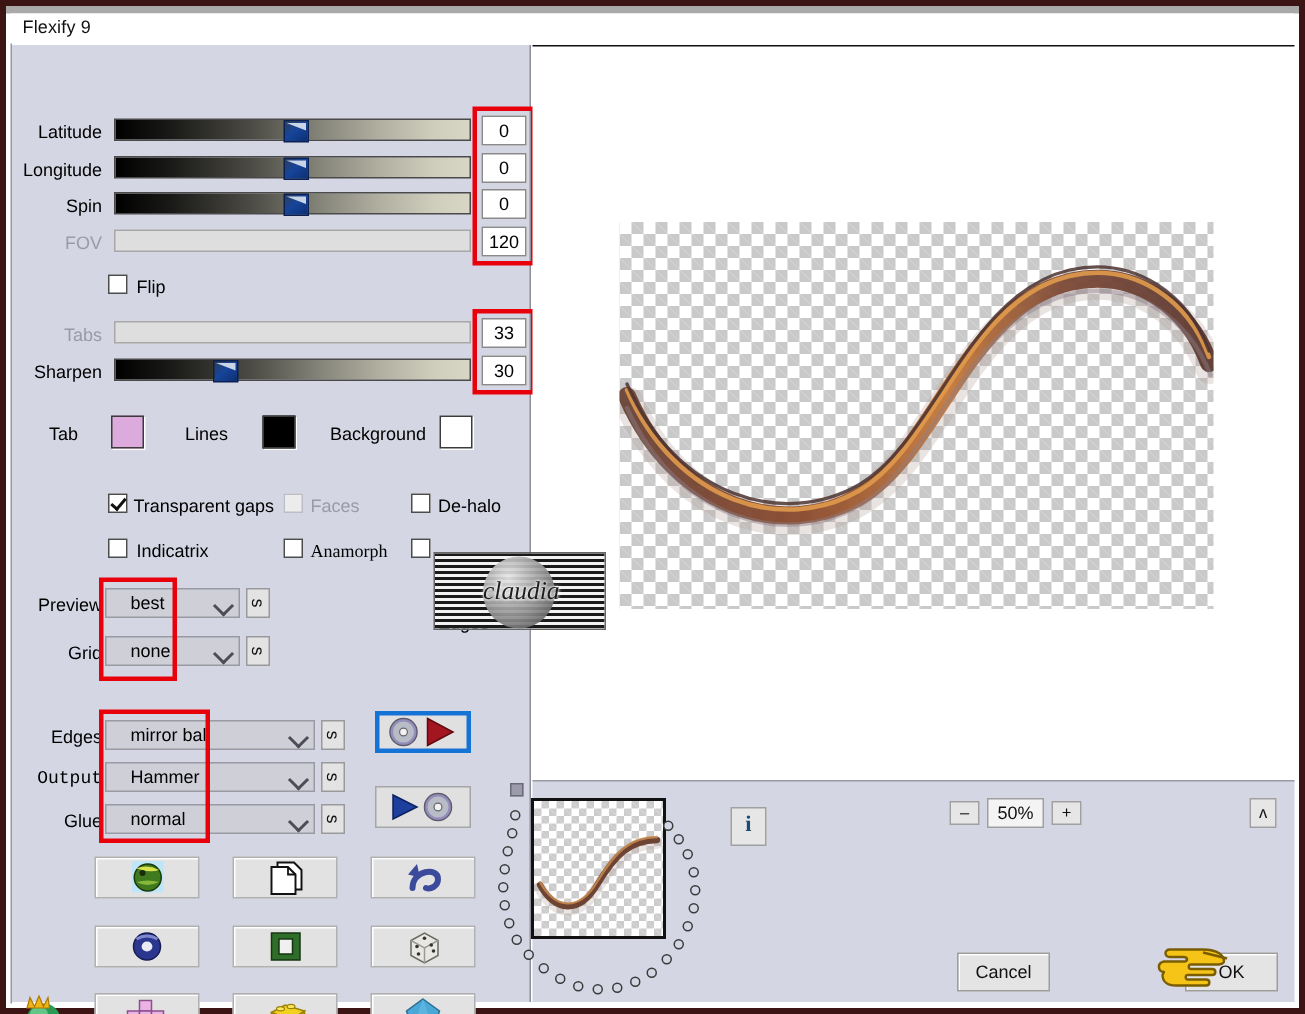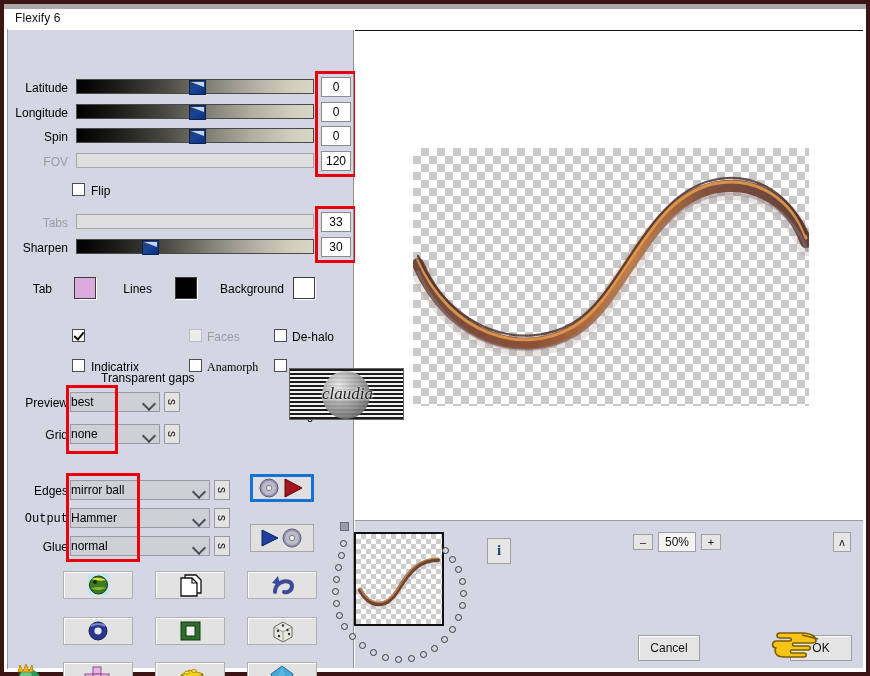--- a/index.html
+++ b/index.html
@@ -47,21 +47,21 @@
   .cbx.dim{border-color:#bdbdc8;background:#ececed;}
   .cbx.checked:after{content:"";position:absolute;left:3px;top:0px;width:4px;height:8px;
     border:solid #111;border-width:0 2px 2px 0;transform:rotate(40deg);}
   .cbl{position:absolute;font-size:12px;}
   .cbl.dim{color:#9b9ba8;}
 
   .swatch{position:absolute;width:22px;height:22px;border:1px solid #3b3b3b;box-sizing:border-box;
     box-shadow:1px 1px 0 #ffffff;}
 
   .combo{position:absolute;height:20px;background:#cfcfd8;border:1px solid #9a9aa5;box-sizing:border-box;
-    font-size:12px;line-height:18px;padding-left:0;color:#000;}
+    font-size:12px;line-height:18px;padding-left:16px;color:#000;}
   .combo .chev{position:absolute;right:5px;top:6px;width:8px;height:8px;
     border-left:2px solid #4d4d58;border-bottom:2px solid #4d4d58;transform:rotate(-45deg);}
 
   .sbtn{position:absolute;width:16px;height:20px;background:#e3e3e3;border:1px solid #9a9a9a;
     box-sizing:border-box;font-size:12px;color:#111;}
   .sbtn span{display:block;transform:rotate(90deg);line-height:18px;text-align:center;}
 
   .gbtn{position:absolute;background:#e0e0e0;border:1px solid #a6a6a6;box-sizing:border-box;}
   .gbtn.sel{border:3px solid #1673d6;}
 
@@ -119,21 +119,21 @@
 </style>
 </head>
 <body>
 
 <div id="root">
 
   <div class="outer-border"></div>
   <div class="grey-strip"></div>
 
   <div class="titlebar">
-    <div class="title">Flexify 6</div>
+    <div class="title">Flexify 9</div>
   </div>
 
   <div class="client"></div>
 
   <div class="leftpanel">
 
     <div class="lbl" style="left:4px;top:51px;width:56px;">Latitude</div>
     <div class="slider" style="left:68px;top:49px;width:238px;">
       <div class="thumb" style="left:112px;"></div>
     </div>
@@ -175,21 +175,21 @@
     <div class="lbl" style="left:10px;top:252px;width:34px;">Tab</div>
     <div class="swatch" style="left:66px;top:247px;background:#dcaadd;"></div>
 
     <div class="lbl" style="left:100px;top:252px;width:44px;">Lines</div>
     <div class="swatch" style="left:167px;top:247px;background:#000000;"></div>
 
     <div class="lbl" style="left:196px;top:252px;width:80px;">Background</div>
     <div class="swatch" style="left:285px;top:247px;background:#ffffff;"></div>
 
     <div class="cbx checked" style="left:64px;top:299px;"></div>
-    <div class="cbl" style="left:93px;top:300px;margin-top:41px;">Transparent gaps</div>
+    <div class="cbl" style="left:81px;top:300px;">Transparent gaps</div>
 
     <div class="cbx dim" style="left:181px;top:299px;"></div>
     <div class="cbl dim" style="left:199px;top:300px;">Faces</div>
 
     <div class="cbx" style="left:266px;top:299px;"></div>
     <div class="cbl" style="left:284px;top:300px;">De-halo</div>
 
     <div class="cbx" style="left:64px;top:329px;"></div>
     <div class="cbl" style="left:83px;top:330px;">Indicatrix</div>
 

